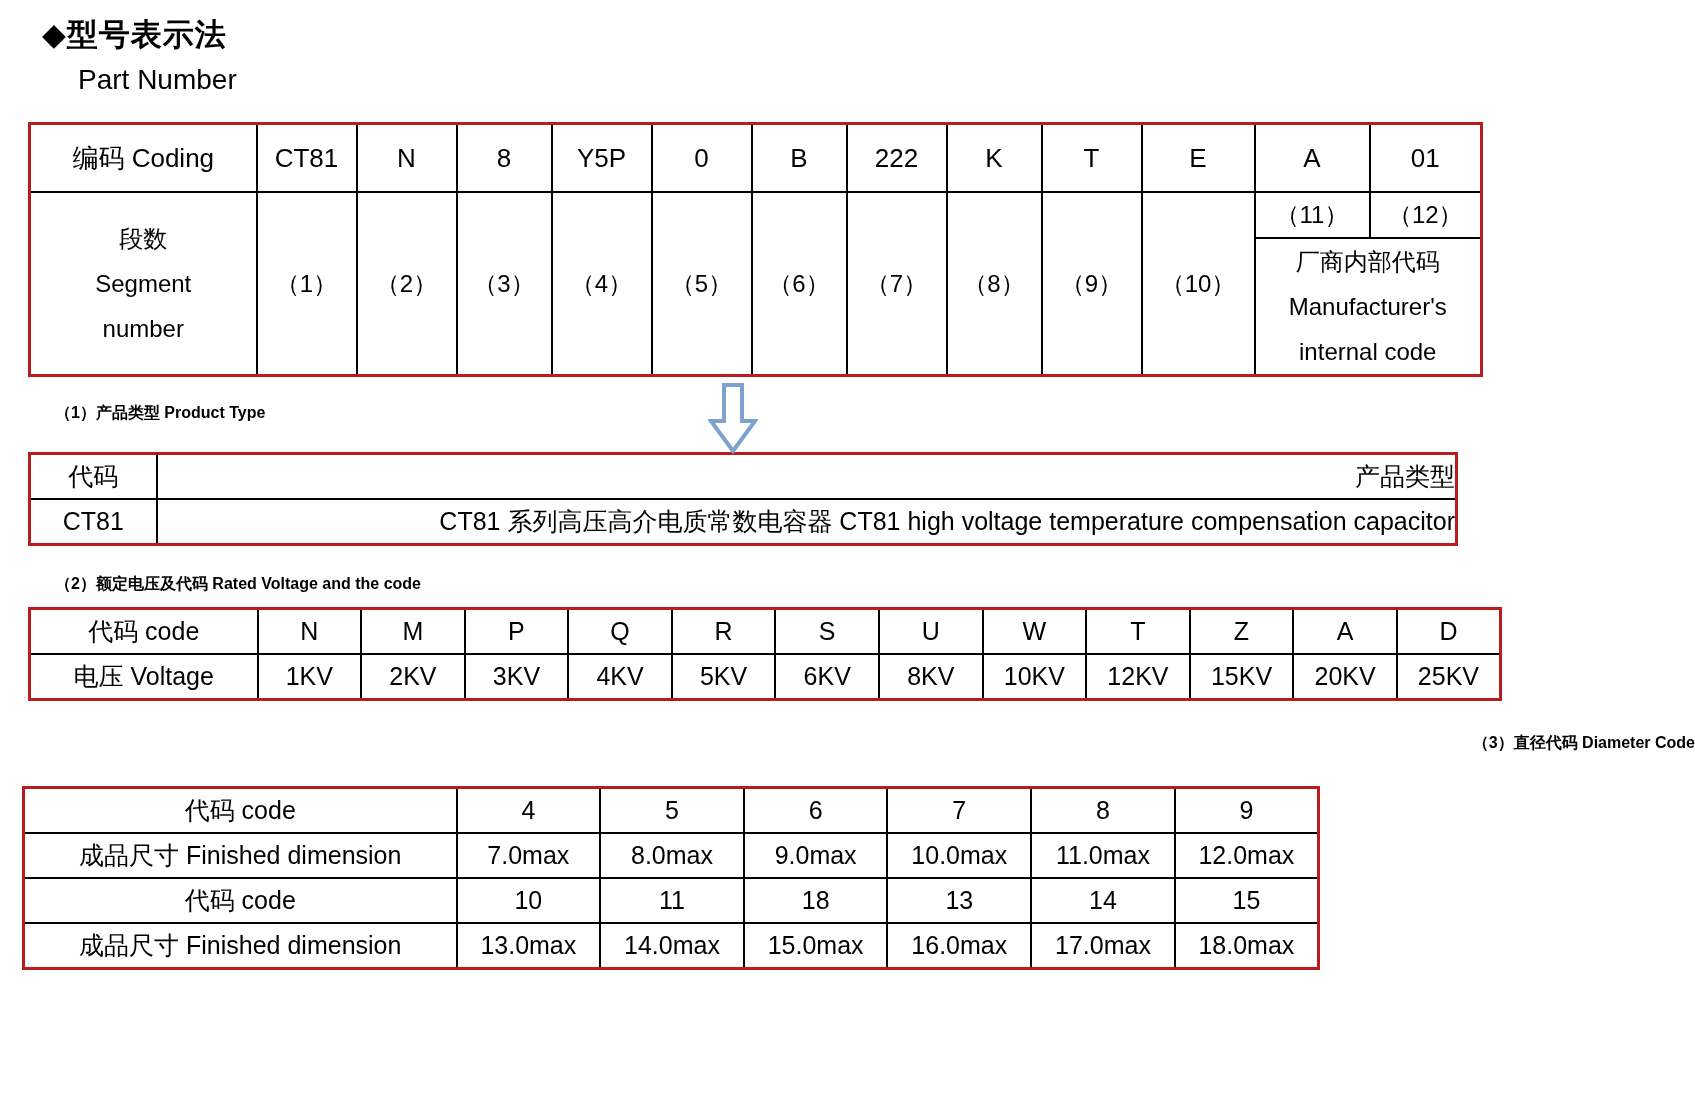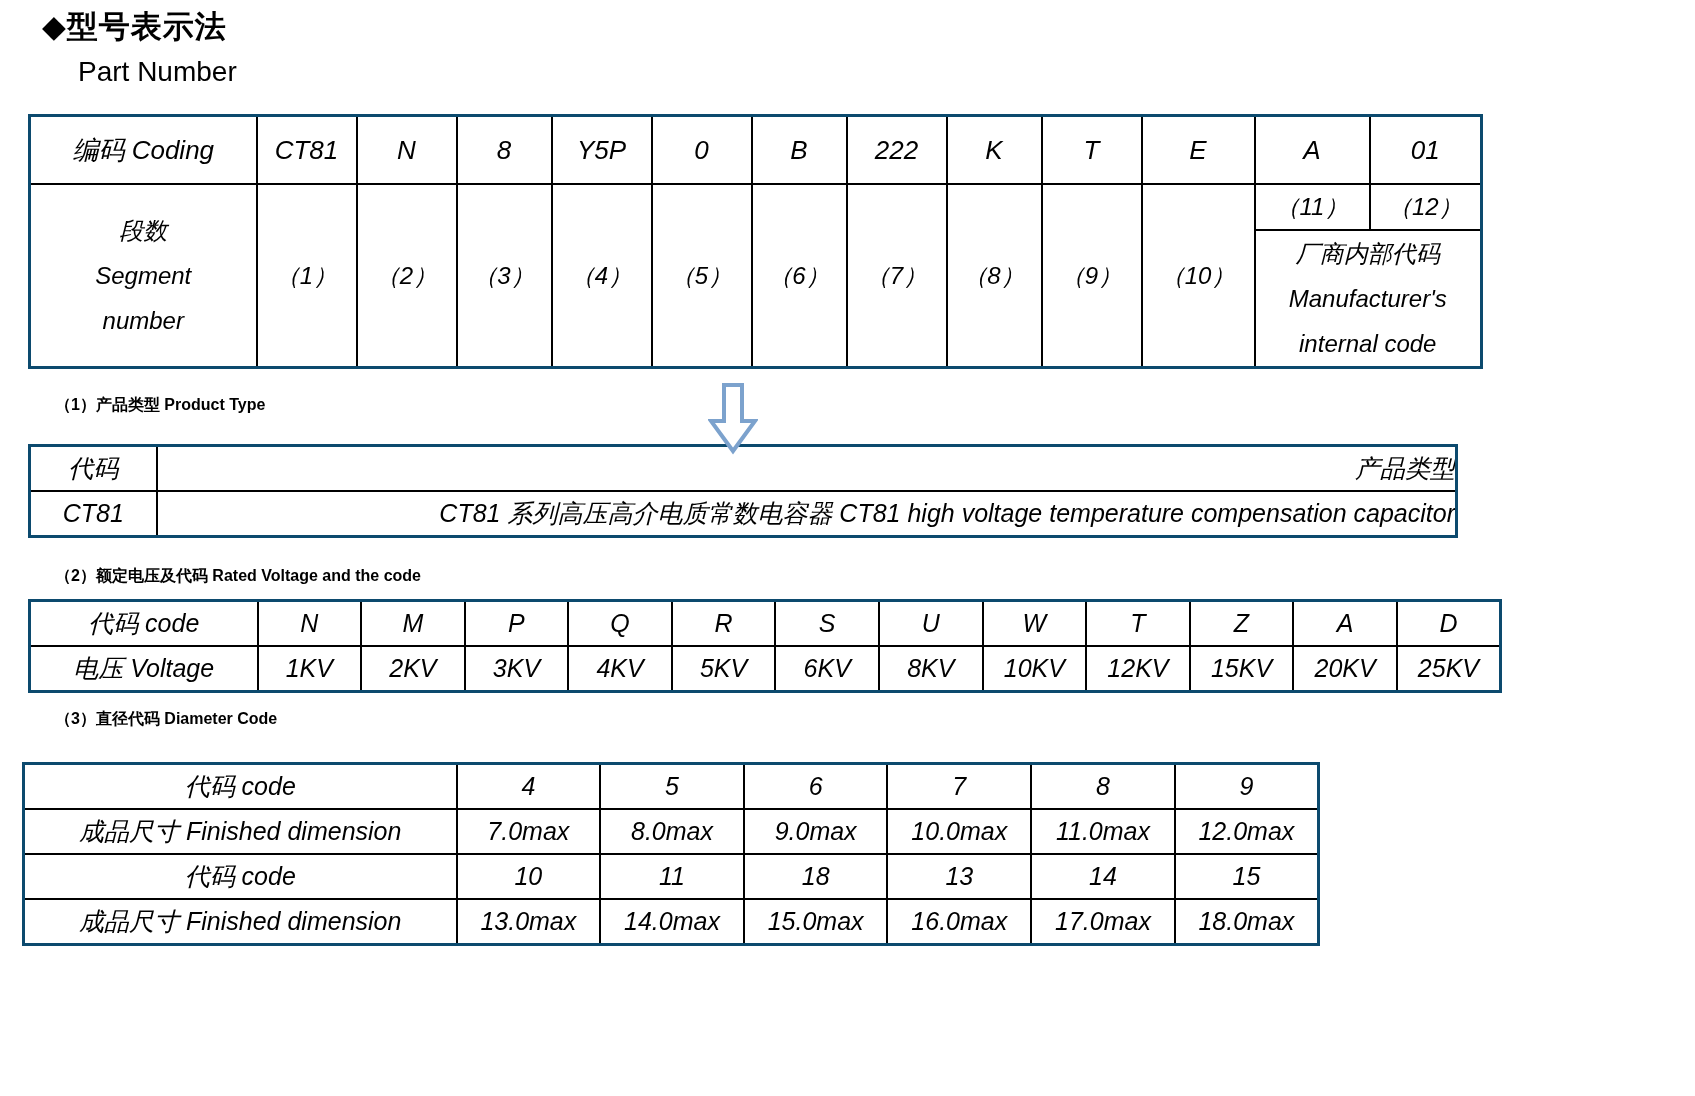--- a/index.html
+++ b/index.html
@@ -1,42 +1,42 @@
 <!DOCTYPE html>
 <html><head>
 <meta charset="utf-8">
 <style>
   html,body{margin:0;padding:0;background:#ffffff;}
   body{
     width:1695px;min-height:1096px;
     font-family:"Liberation Sans","DejaVu Sans",sans-serif;
     color:#000;
   }
-  .page{position:relative;width:1695px;min-height:1096px;padding-top:6px;box-sizing:border-box;}
+  .page{position:relative;width:1695px;min-height:1096px;padding-top:14px;box-sizing:border-box;}
 
   .title-cn{margin:0 0 0 42px;font-size:31px;font-weight:600;letter-spacing:1px;}
   .title-en{margin:8px 4px 0 78px;font-size:28px;font-weight:400;}
 
-  table{border-collapse:collapse;table-layout:fixed;border:3px solid #0c4a6e;font-style:italic;}
+  table{border-collapse:collapse;table-layout:fixed;border:3px solid #b91c1c;}
   td{border:2px solid #000;text-align:center;vertical-align:middle;
      font-size:25px;padding:0;overflow:hidden;}
 
   
   .t1{margin:26px 0 0 28px;width:1452px;}
   .t1 .r1 td{height:66px;font-size:26px;}
   .t1 .r2 td{height:44px;font-size:24px;}
   .t1 .r3 td{height:134px;font-size:24px;}
   .t1 td.seg{font-size:24px;}
   .t1 .mlines div{line-height:45px;}
 
   
   .sec-h{margin:0 0 0 55px;font-size:16px;font-weight:700;}
   .h1{margin-top:26px;}
   .h2{margin-top:28px;}
-  .h3{margin-top:16px;}
+  .h3{margin-top:32px;text-align:right;}
 
   
   .t2{margin:28px 0 0 28px;width:1427px;}
   .t2 td{height:43px;}
   .t2 td.left{text-align:right;padding-left:14px;}
 
   
   .t3{margin:12px 0 0 28px;width:1474px;}
   .t3 td{height:43px;}
 

